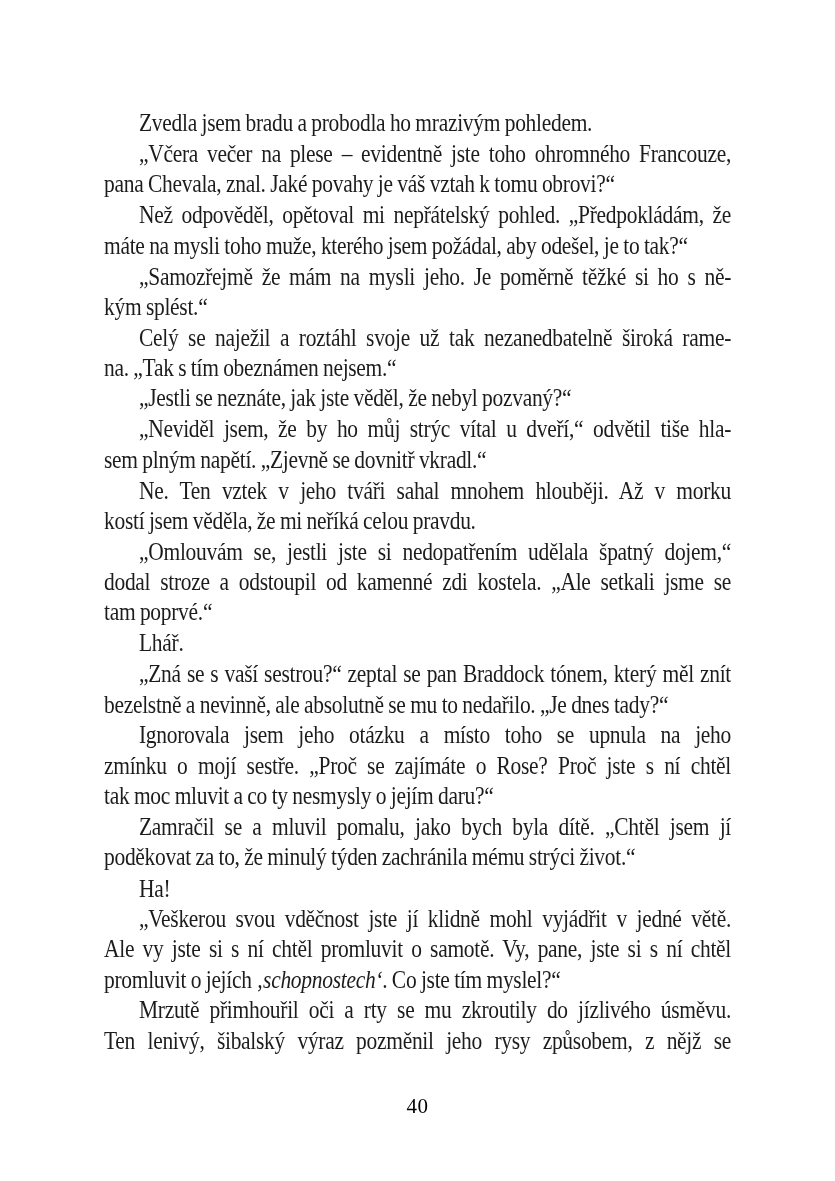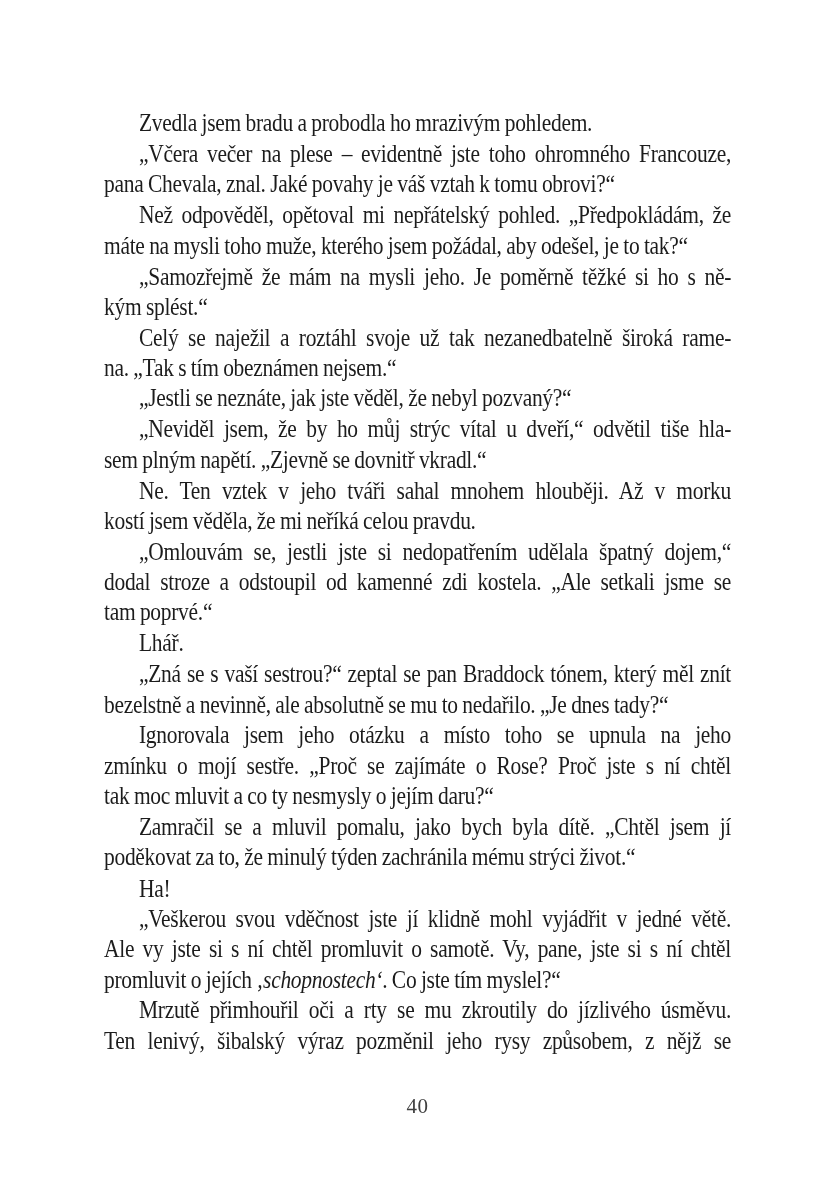--- a/index.html
+++ b/index.html
@@ -45,21 +45,21 @@
   .line i {
     font-style: italic;
   }
   .page-number {
     position: absolute;
     left: 0;
     top: 1094px;
     width: 835px;
     text-align: center;
     font-size: 21px;
-    color: #404040;
+    color: #000000;
     letter-spacing: 0.5px;
   }
 </style>
 </head>
 <body style="background: rgb(255, 255, 255);">
 
 <div class="text-block" style="color: rgb(28, 28, 28);">
     <div class="line indent last"><span>Zvedla jsem bradu a probodla ho mrazivým pohledem.</span></div>
     <div class="line indent fill"><span>„Včera večer na plese – evidentně jste toho ohromného Francouze,</span></div>
     <div class="line last"><span>pana Chevala, znal. Jaké povahy je váš vztah k tomu obrovi?“</span></div>

